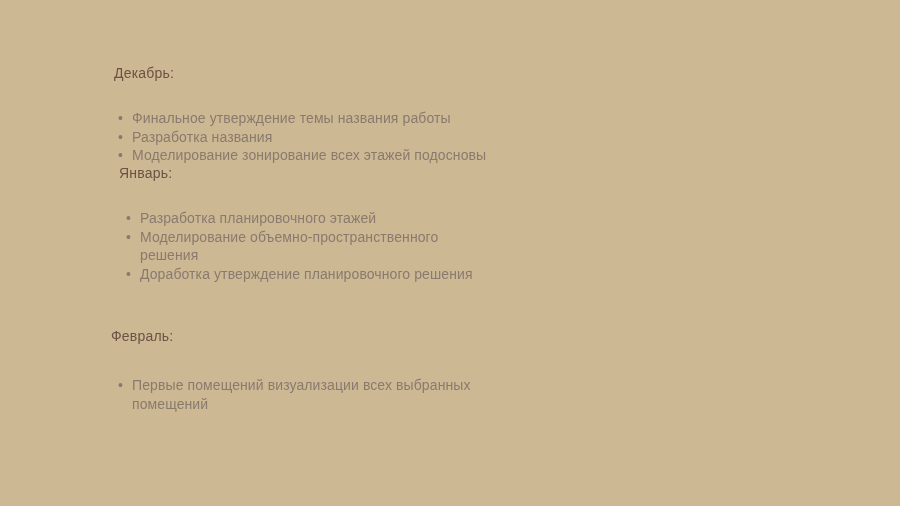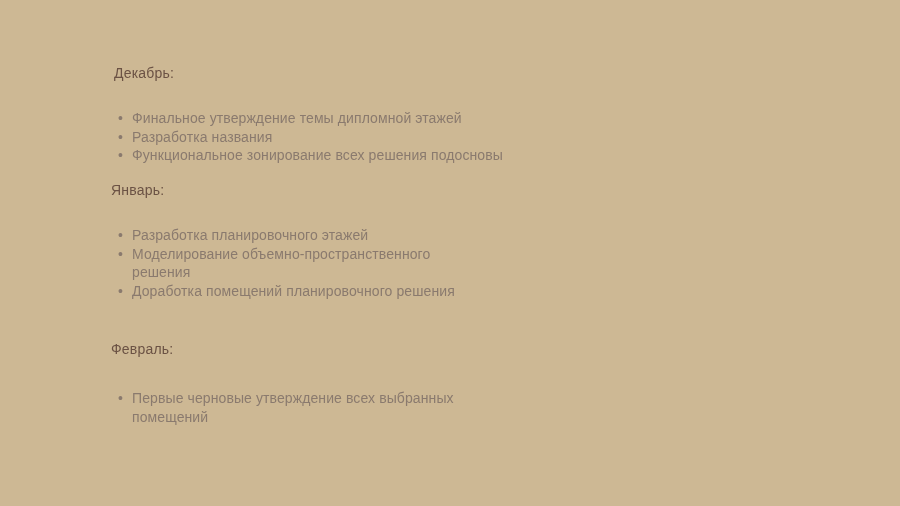--- a/index.html
+++ b/index.html
@@ -67,76 +67,76 @@
     font-size: 14px;
     line-height: 18.5px;
   }
 
   
   #section-december { top: 64px; }
   #section-december .month-heading { margin-left: 114px; }
   #section-december .bullet-list { margin-top: 27px; margin-left: 112px; }
 
   
-  #section-january { top: 181px; }
+  #section-january { top: 164px; margin-left: 8px; }
   #section-january .month-heading { margin-left: 111px; }
   #section-january .bullet-list { margin-top: 27px; margin-left: 112px; }
 
   
-  #section-february { top: 340px; }
+  #section-february { top: 327px; }
   #section-february .month-heading { margin-left: 111px; }
   #section-february .bullet-list { margin-top: 31px; margin-left: 112px; }
 </style>
 </head>
 <body>
 
 <div id="slide">
 
   <div class="content-block">
 
     <div class="section" id="section-december">
       <div class="month-heading">Декабрь:</div>
       <ul class="bullet-list">
         <li class="bullet-item">
           <span class="dot">•</span>
-          <span>Финальное утверждение темы дипломной этажей</span>
+          <span>Финальное утверждение темы названия работы</span>
         </li>
         <li class="bullet-item">
           <span class="dot">•</span>
           <span>Разработка названия</span>
         </li>
         <li class="bullet-item">
           <span class="dot">•</span>
-          <span>Функциональное зонирование всех решения подосновы</span>
+          <span>Моделирование зонирование всех этажей подосновы</span>
         </li>
       </ul>
     </div>
 
     <div class="section" id="section-january">
       <div class="month-heading">Январь:</div>
       <ul class="bullet-list">
         <li class="bullet-item">
           <span class="dot">•</span>
           <span>Разработка планировочного этажей</span>
         </li>
         <li class="bullet-item" style="width:360px;">
           <span class="dot">•</span>
           <span>Моделирование объемно-пространственного решения</span>
         </li>
         <li class="bullet-item">
           <span class="dot">•</span>
-          <span>Доработка помещений планировочного решения</span>
+          <span>Доработка утверждение планировочного решения</span>
         </li>
       </ul>
     </div>
 
     <div class="section" id="section-february">
       <div class="month-heading">Февраль:</div>
       <ul class="bullet-list">
         <li class="bullet-item" style="width:385px;">
           <span class="dot">•</span>
-          <span>Первые черновые утверждение всех выбранных помещений</span>
+          <span>Первые помещений визуализации всех выбранных помещений</span>
         </li>
       </ul>
     </div>
 
   </div>
 </div>
 
 </body></html>

